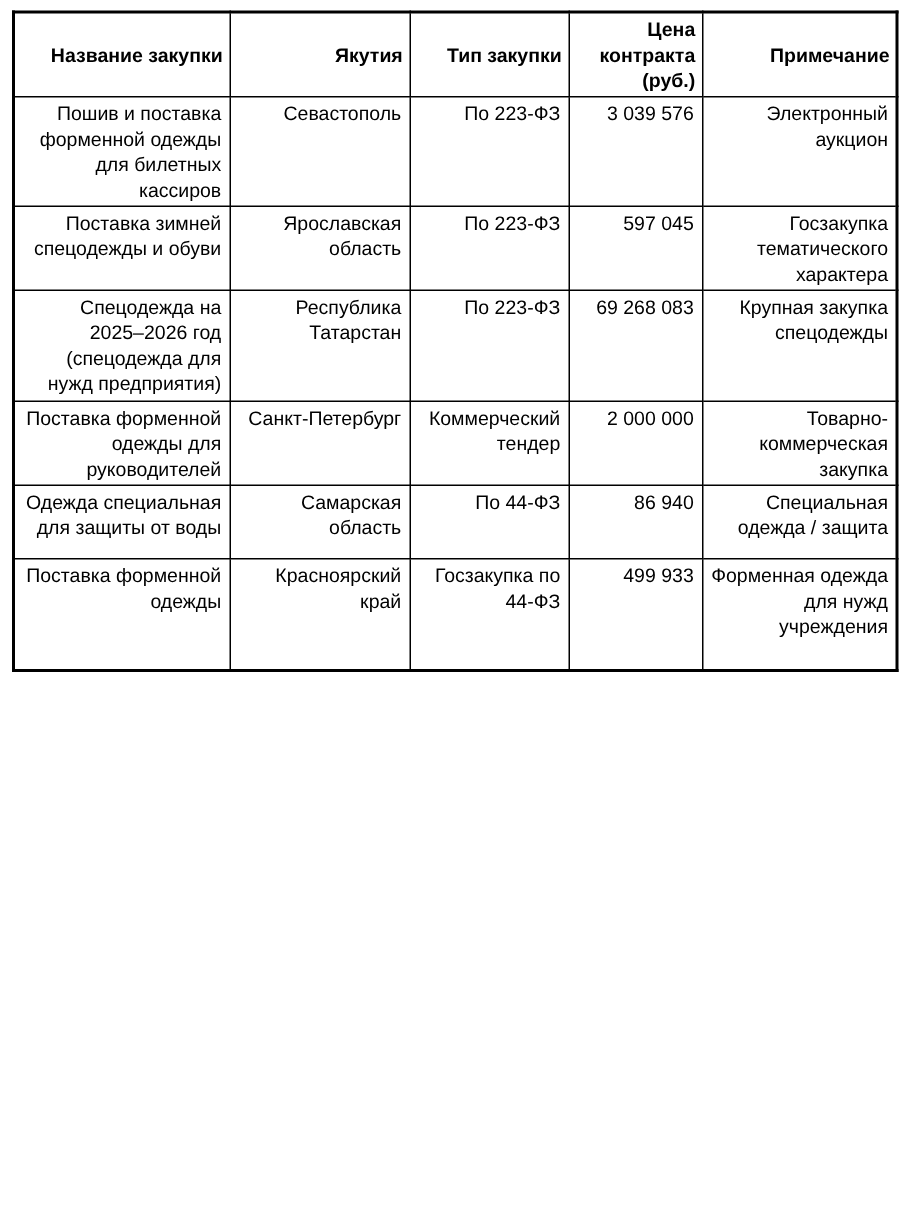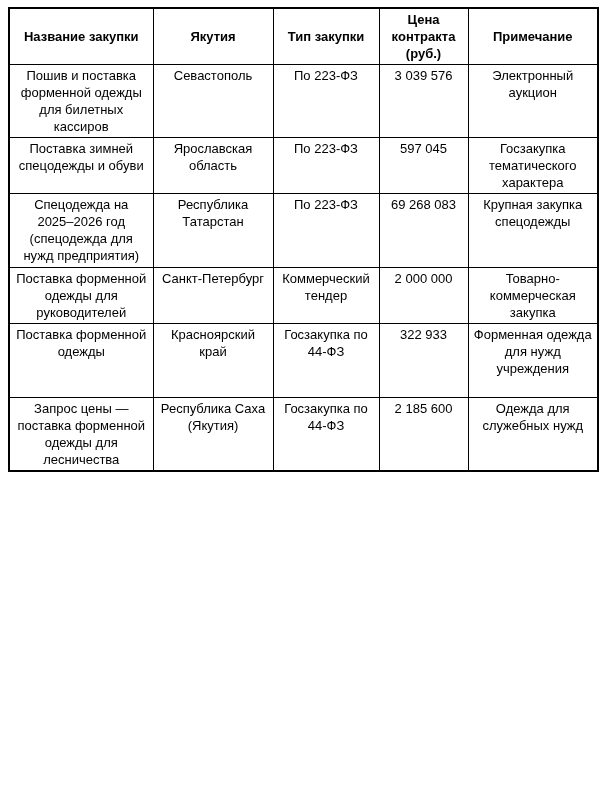--- a/index.html
+++ b/index.html
@@ -21,21 +21,21 @@
     width: 589px;
     border-collapse: collapse;
     border: 2px solid #000000;
     table-layout: fixed;
     font-size: 13px;
     line-height: 17px;
   }
   table.procurement th,
   table.procurement td {
     border: 1px solid #000000;
-    text-align: center;
+    text-align: right;
     overflow: hidden;
   }
   table.procurement th {
     font-weight: bold;
     vertical-align: middle;
     padding: 2px 4px;
   }
   table.procurement td {
     vertical-align: top;
     padding: 2px 5px;
@@ -91,28 +91,28 @@
       <td class="price-cell">69 268 083</td>
       <td>Крупная закупка спецодежды</td>
     </tr>
     <tr style="height:53px">
       <td>Поставка форменной одежды для руководителей</td>
       <td>Санкт-Петербург</td>
       <td>Коммерческий тендер</td>
       <td class="price-cell">2 000 000</td>
       <td>Товарно-коммерческая закупка</td>
     </tr>
+    <tr style="height:49px">
+      <td>Одежда специальная для защиты от воды</td>
+      <td>Самарская область</td>
+      <td>По 44-ФЗ</td>
+      <td class="price-cell">86 940</td>
+      <td>Специальная одежда / защита</td>
+    </tr>
     <tr style="height:74px">
       <td>Поставка форменной одежды</td>
       <td>Красноярский край</td>
       <td>Госзакупка по 44-ФЗ</td>
-      <td class="price-cell">322 933</td>
+      <td class="price-cell">499 933</td>
       <td>Форменная одежда для нужд учреждения</td>
-    </tr>
-    <tr style="height:72px">
-      <td>Запрос цены — поставка форменной одежды для лесничества</td>
-      <td>Республика Саха (Якутия)</td>
-      <td>Госзакупка по 44-ФЗ</td>
-      <td class="price-cell">2 185 600</td>
-      <td>Одежда для служебных нужд</td>
     </tr>
   </tbody>
 </table>
 
 </body></html>

